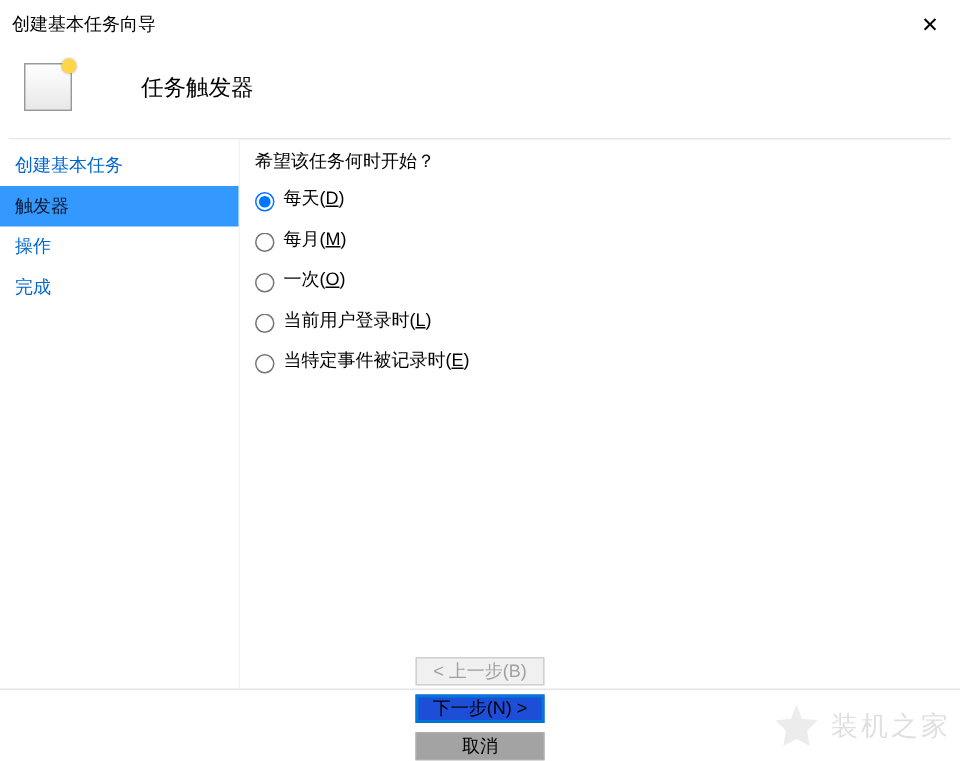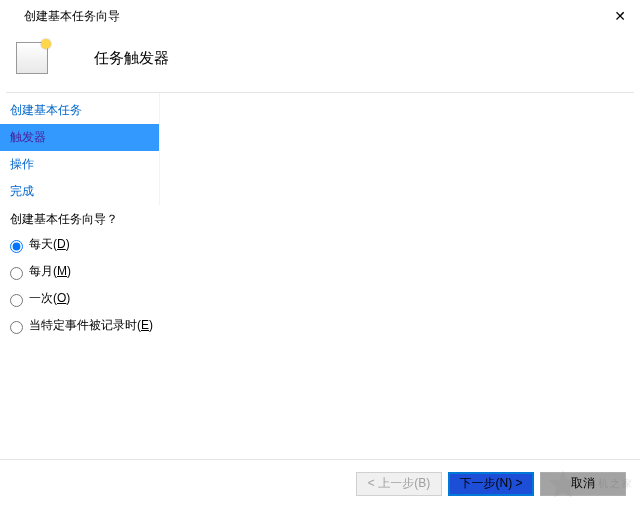--- a/index.html
+++ b/index.html
@@ -1,40 +1,40 @@
 <!DOCTYPE html>
 <html><head>
   <meta charset="utf-8">
   <style>
     * { box-sizing: border-box; margin: 0; padding: 0; }
     body { font-family: "Microsoft YaHei", "Segoe UI", sans-serif; font-size: 12px; color: #000; background: #fff; width: 640px; height: 507px; overflow: hidden; position: relative; }
-    .titlebar { display: flex; align-items: center; justify-content: space-between; padding: 6px 10px 6px 24px; }
+    .titlebar { display: flex; align-items: center; justify-content: space-between; padding: 6px 10px 6px 8px; }
     .titlebar-title { font-size: 12px; }
     .close-btn { width: 20px; height: 20px; display: flex; align-items: center; justify-content: center; font-size: 14px; cursor: pointer; }
     .header { display: flex; align-items: center; padding: 10px 16px 18px 16px; }
     .header-icon { width: 32px; height: 32px; margin-right: 10px; display:inline-block; background: linear-gradient(#fff,#e8e8e8); border:1px solid #999; position:relative; }
     .header-icon::before { content:""; position:absolute; right:-4px; top:-4px; width:10px; height:10px; background:#ffd54a; border-radius:50%; box-shadow:0 0 2px rgba(0,0,0,.3);}
     .header-title { font-size: 15px; margin-left: 36px; }
     .divider { border: none; border-top: 1px solid #e5e5e5; margin: 0 6px; }
-    .main { display: flex; height: calc(507px - 28px - 62px - 48px); flex-direction: column; }
+    .main { display: flex; height: calc(507px - 28px - 62px - 48px); }
     .sidebar { width: 160px; padding-top: 4px; background: #fff; border-right: 1px solid #f3f3f3;}
     .nav-item { padding: 5px 10px; cursor: pointer; color: #0066cc; }
-    .nav-item.active { background: #3399ff; color: #4c1d95; }
+    .nav-item.active { background: #3399ff; color: #0f172a; }
     .content { flex: 1; padding: 6px 10px; }
     .prompt { margin-bottom: 8px; font-size: 12px; }
     .radio-row { display: flex; align-items: flex-end; margin: 5px 0 10px 0; font-size: 12px; }
     .radio-row input[type=radio] { margin-right: 6px; width: 13px; height: 13px; }
     .radio-label .hotkey { text-decoration: underline; }
-    .footer { position: absolute; bottom: 0; left: 0; right: 0; height: 48px; border-top: 1px solid #e5e5e5; display: flex; align-items: center; justify-content: flex-end; padding: 0 14px; gap: 6px; background:#fff; }
+    .footer { position: absolute; bottom: 0; left: 0; right: 0; height: 48px; border-top: 1px solid #e5e5e5; display: flex; align-items: center; justify-content: flex-end; padding: 0 14px; gap: 6px; background:#fff;flex-direction:column; }
     .btn { min-width: 86px; height: 24px; border: 1px solid #adadad; background: #a3a3a3; font-size: 12px; cursor: pointer; padding: 0 10px; font-family: inherit; }
     .btn.default { border: 1px solid #0078d7; box-shadow: 0 0 0 1px #0078d7 inset; background:#1d4ed8; }
     .btn:disabled { color: #a0a0a0; cursor: default; background:#f0f0f0; border-color:#d0d0d0;}
     .watermark { position:absolute; right:6px; bottom:6px; opacity:.15; pointer-events:none; display:flex; align-items:center; gap:6px; }
     .watermark-star { width:34px; height:34px; }
-    .watermark-text { font-size:10px; letter-spacing:2px; color:#333; }
+    .watermark-text { font-size:18px; letter-spacing:2px; color:#333; }
   </style>
 </head>
 <body>
 
 <div class="titlebar">
   <span class="titlebar-title">创建基本任务向导</span>
   <span class="close-btn">✕</span>
 </div>
 
 <div class="header">
@@ -45,33 +45,37 @@
 <hr class="divider">
 
 <div class="main">
   <div class="sidebar" id="sidebar">
       <div class="nav-item">创建基本任务</div>
       <div class="nav-item active">触发器</div>
       <div class="nav-item">操作</div>
       <div class="nav-item">完成</div>
     </div>
   <div class="content">
-    <div class="prompt">创建基本任务向导？</div>
+    <div class="prompt">希望该任务何时开始？</div>
     <div id="options">
         <label class="radio-row">
           <input type="radio" name="trig" checked="" style="">
           <span class="radio-label">每天(<span class="hotkey">D</span>)</span>
         </label>
         <label class="radio-row">
           <input type="radio" name="trig" style="">
           <span class="radio-label">每月(<span class="hotkey">M</span>)</span>
         </label>
         <label class="radio-row">
           <input type="radio" name="trig" style="">
           <span class="radio-label">一次(<span class="hotkey">O</span>)</span>
+        </label>
+        <label class="radio-row">
+          <input type="radio" name="trig" style="">
+          <span class="radio-label">当前用户登录时(<span class="hotkey">L</span>)</span>
         </label>
         <label class="radio-row">
           <input type="radio" name="trig" style="">
           <span class="radio-label">当特定事件被记录时(<span class="hotkey">E</span>)</span>
         </label>
       </div>
   </div>
 </div>
 
 <div class="footer">

